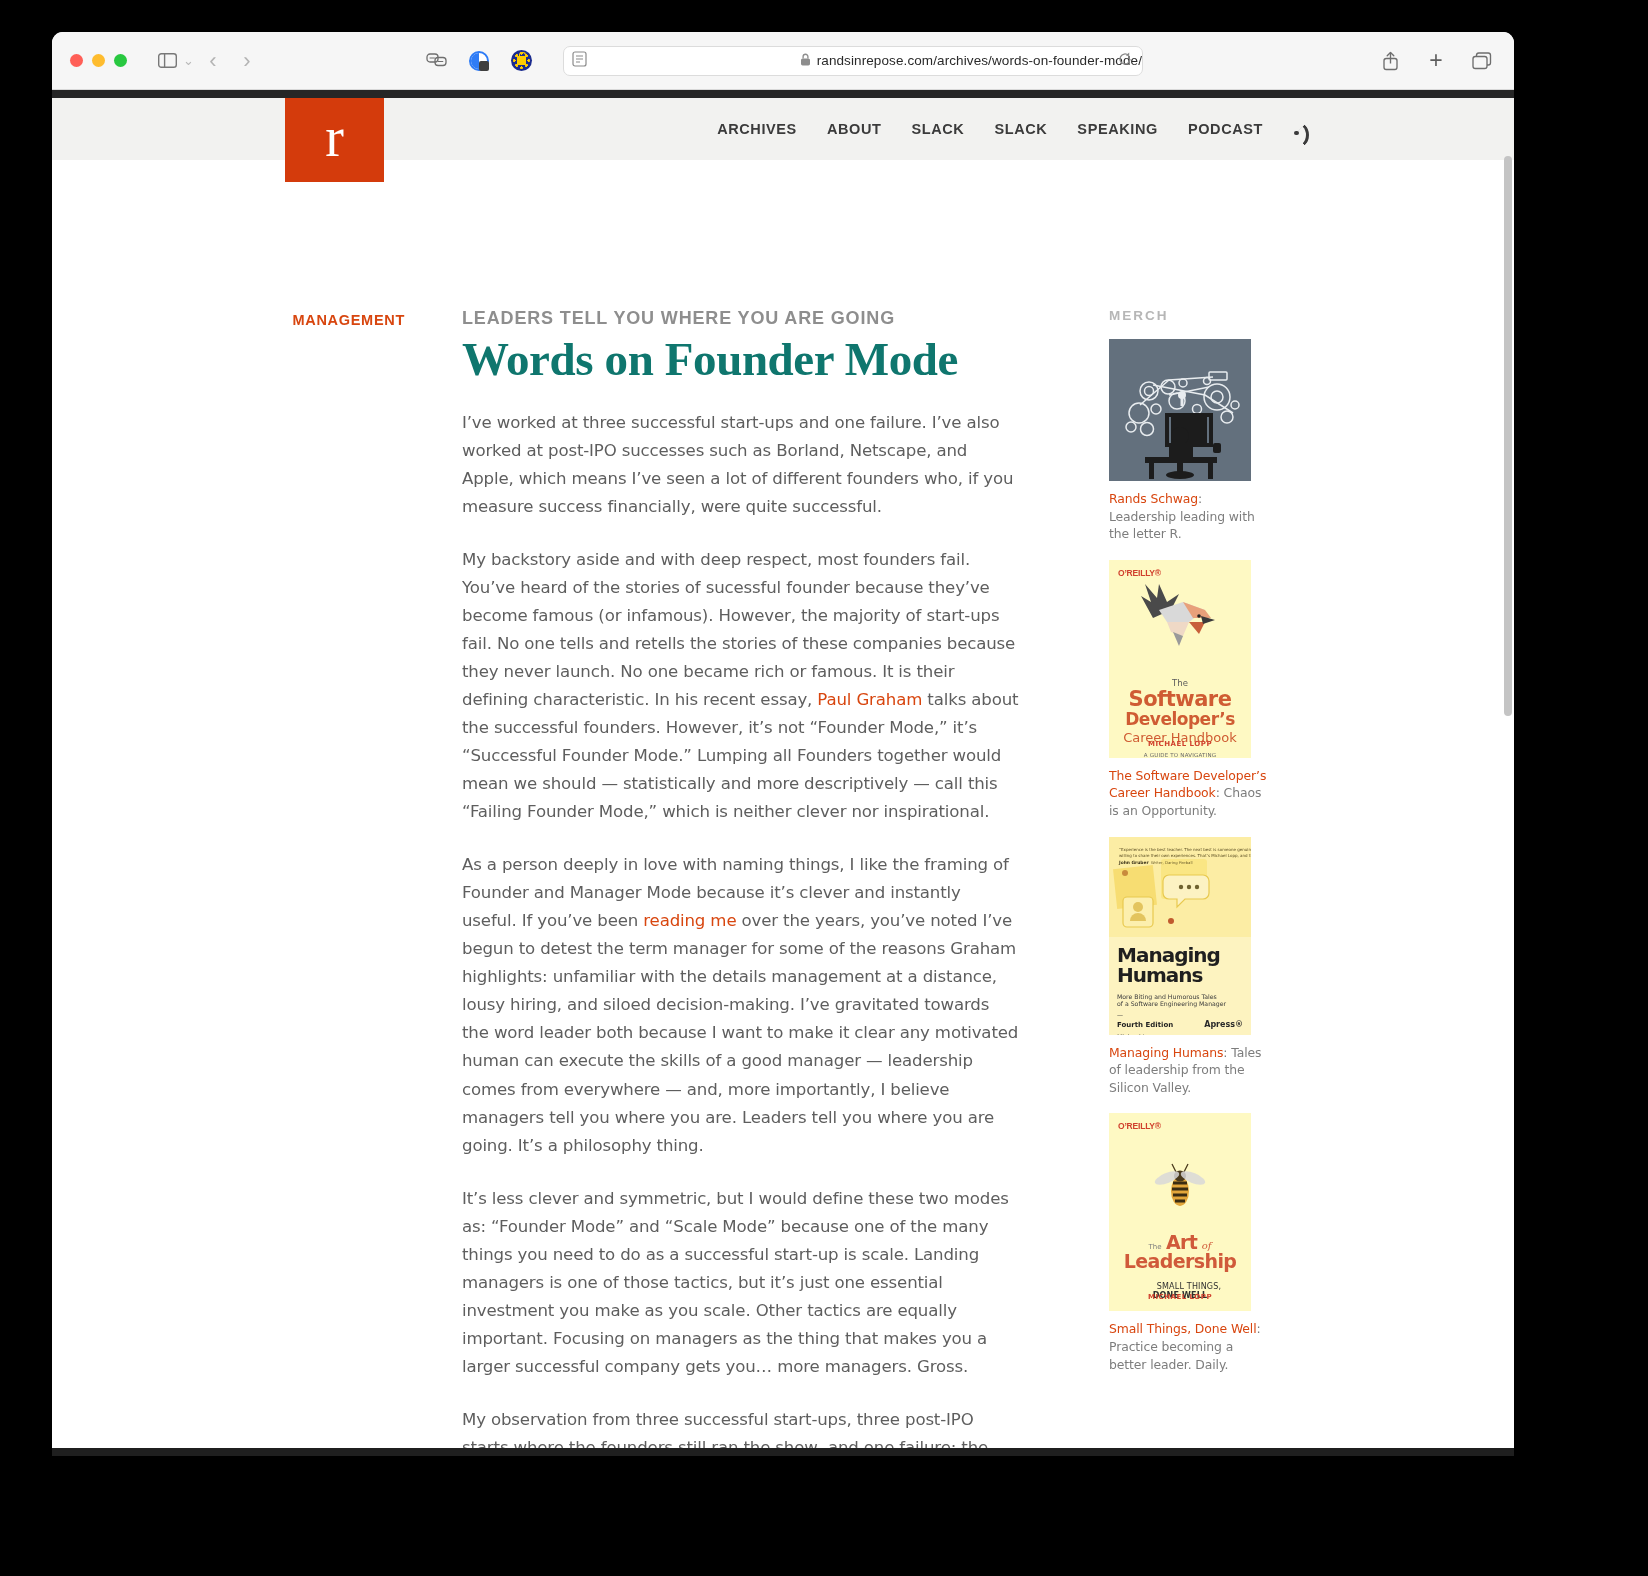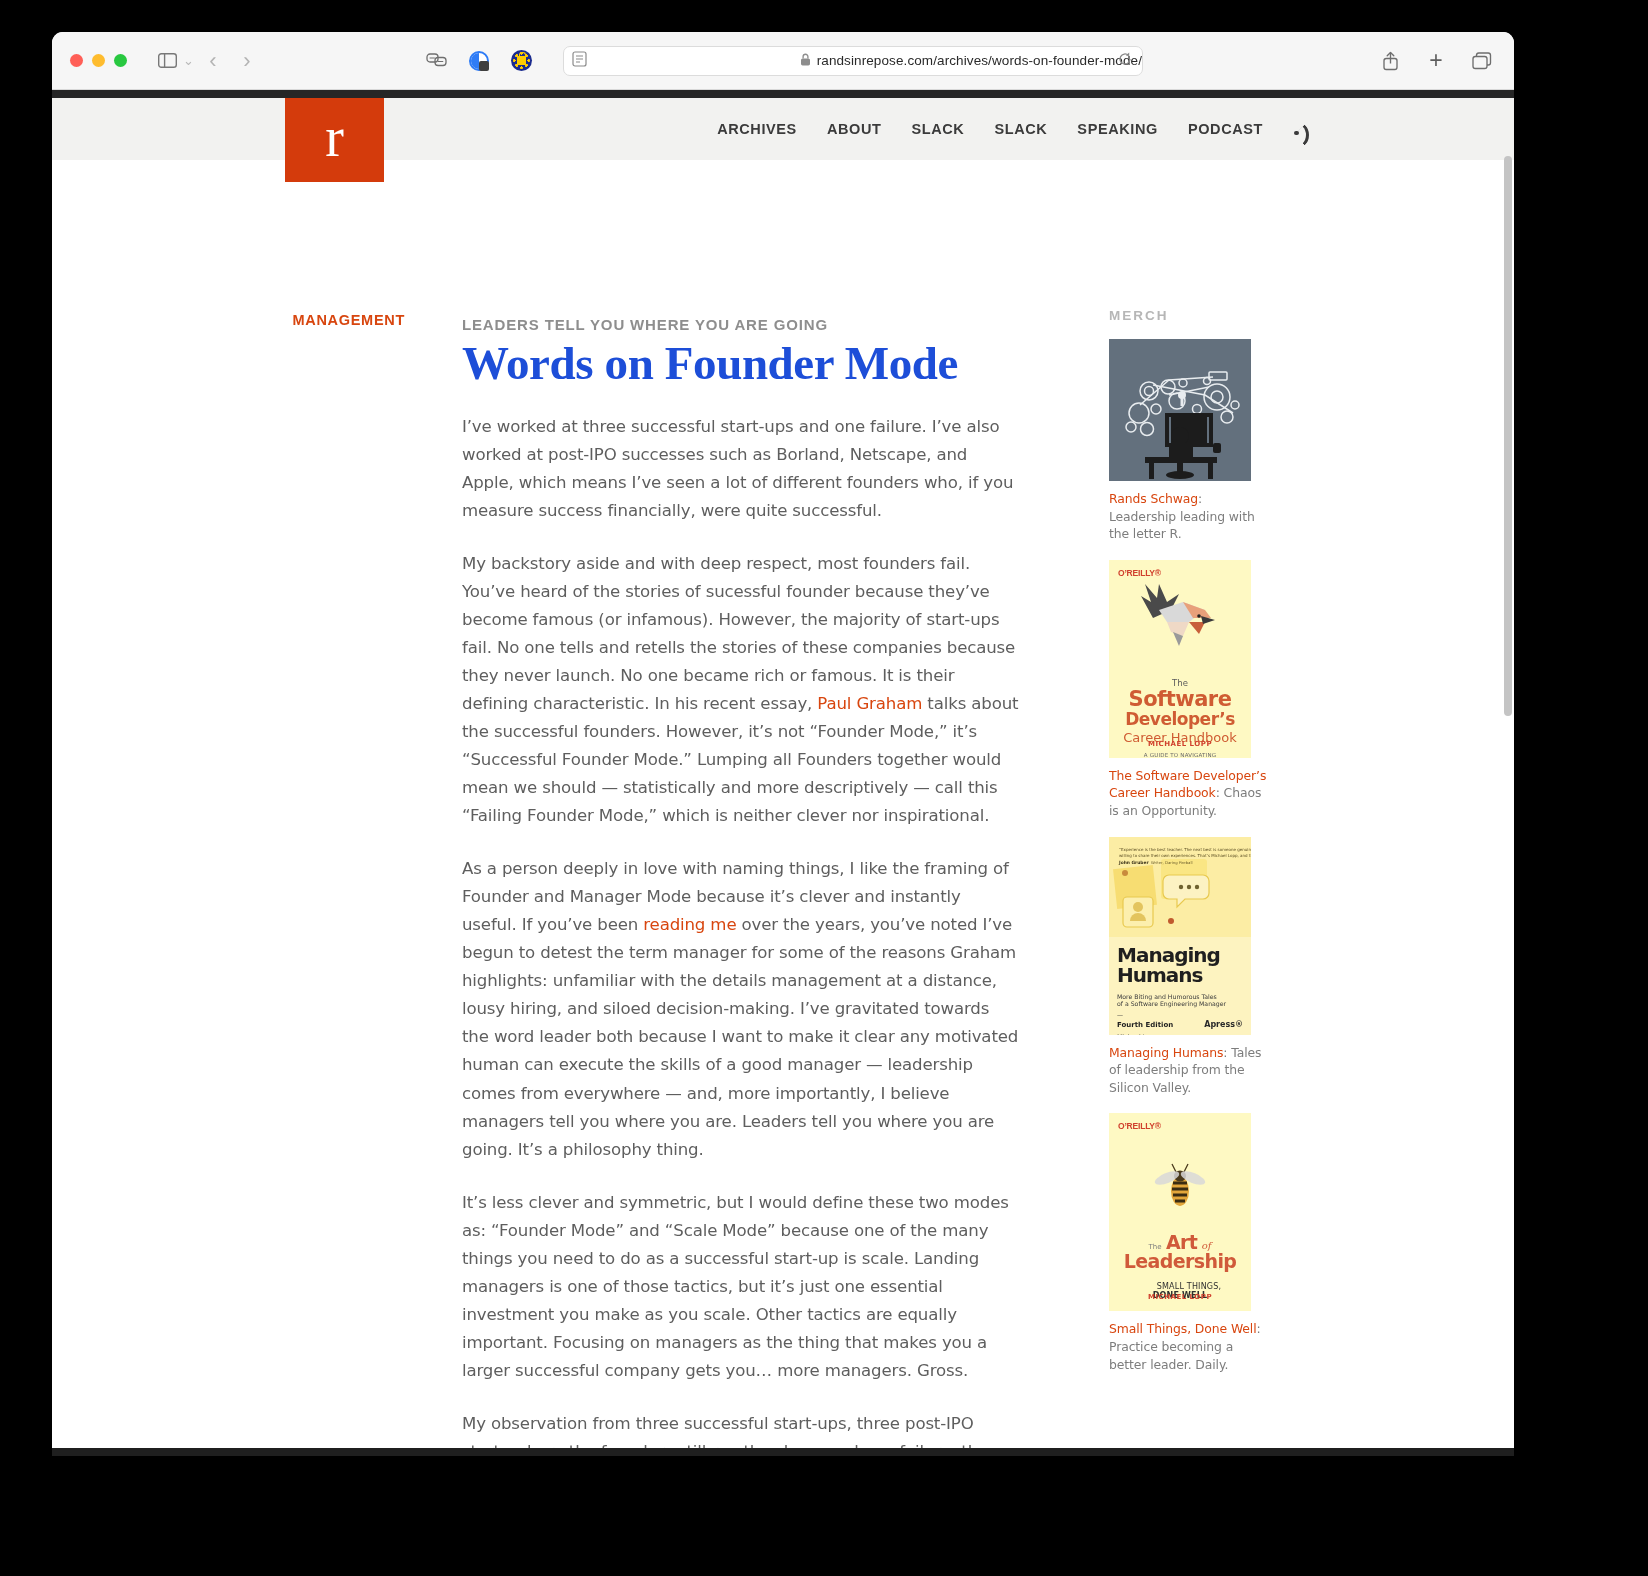--- a/index.html
+++ b/index.html
@@ -221,31 +221,31 @@
     color: #d8460f;
     white-space: nowrap;
   }
 
   #article {
     position: absolute;
     left: 410px; top: 148px;
     width: 558px;
   }
   .subhead {
-    font-size: 15px;
+    font-size: 18px;
     font-weight: bold;
     letter-spacing: 0.85px;
     color: #8e8e8e;
-    margin: 8px 0 6px 0;
+    margin: 0 0 6px 0;
   }
   h1#title {
     font-family: "Liberation Serif", serif;
     font-size: 47px;
     font-weight: bold;
-    color: #1d4ed8;
+    color: #0f766e;
     letter-spacing: -0.4px;
     margin: 0 0 24px 0;
     line-height: 1.06;
   }
   #article p {
     font-family: "DejaVu Sans", sans-serif;
     font-size: 16.6px;
     line-height: 1.69;
     color: #5e5e5e;
     margin: 0 0 25px 0;

